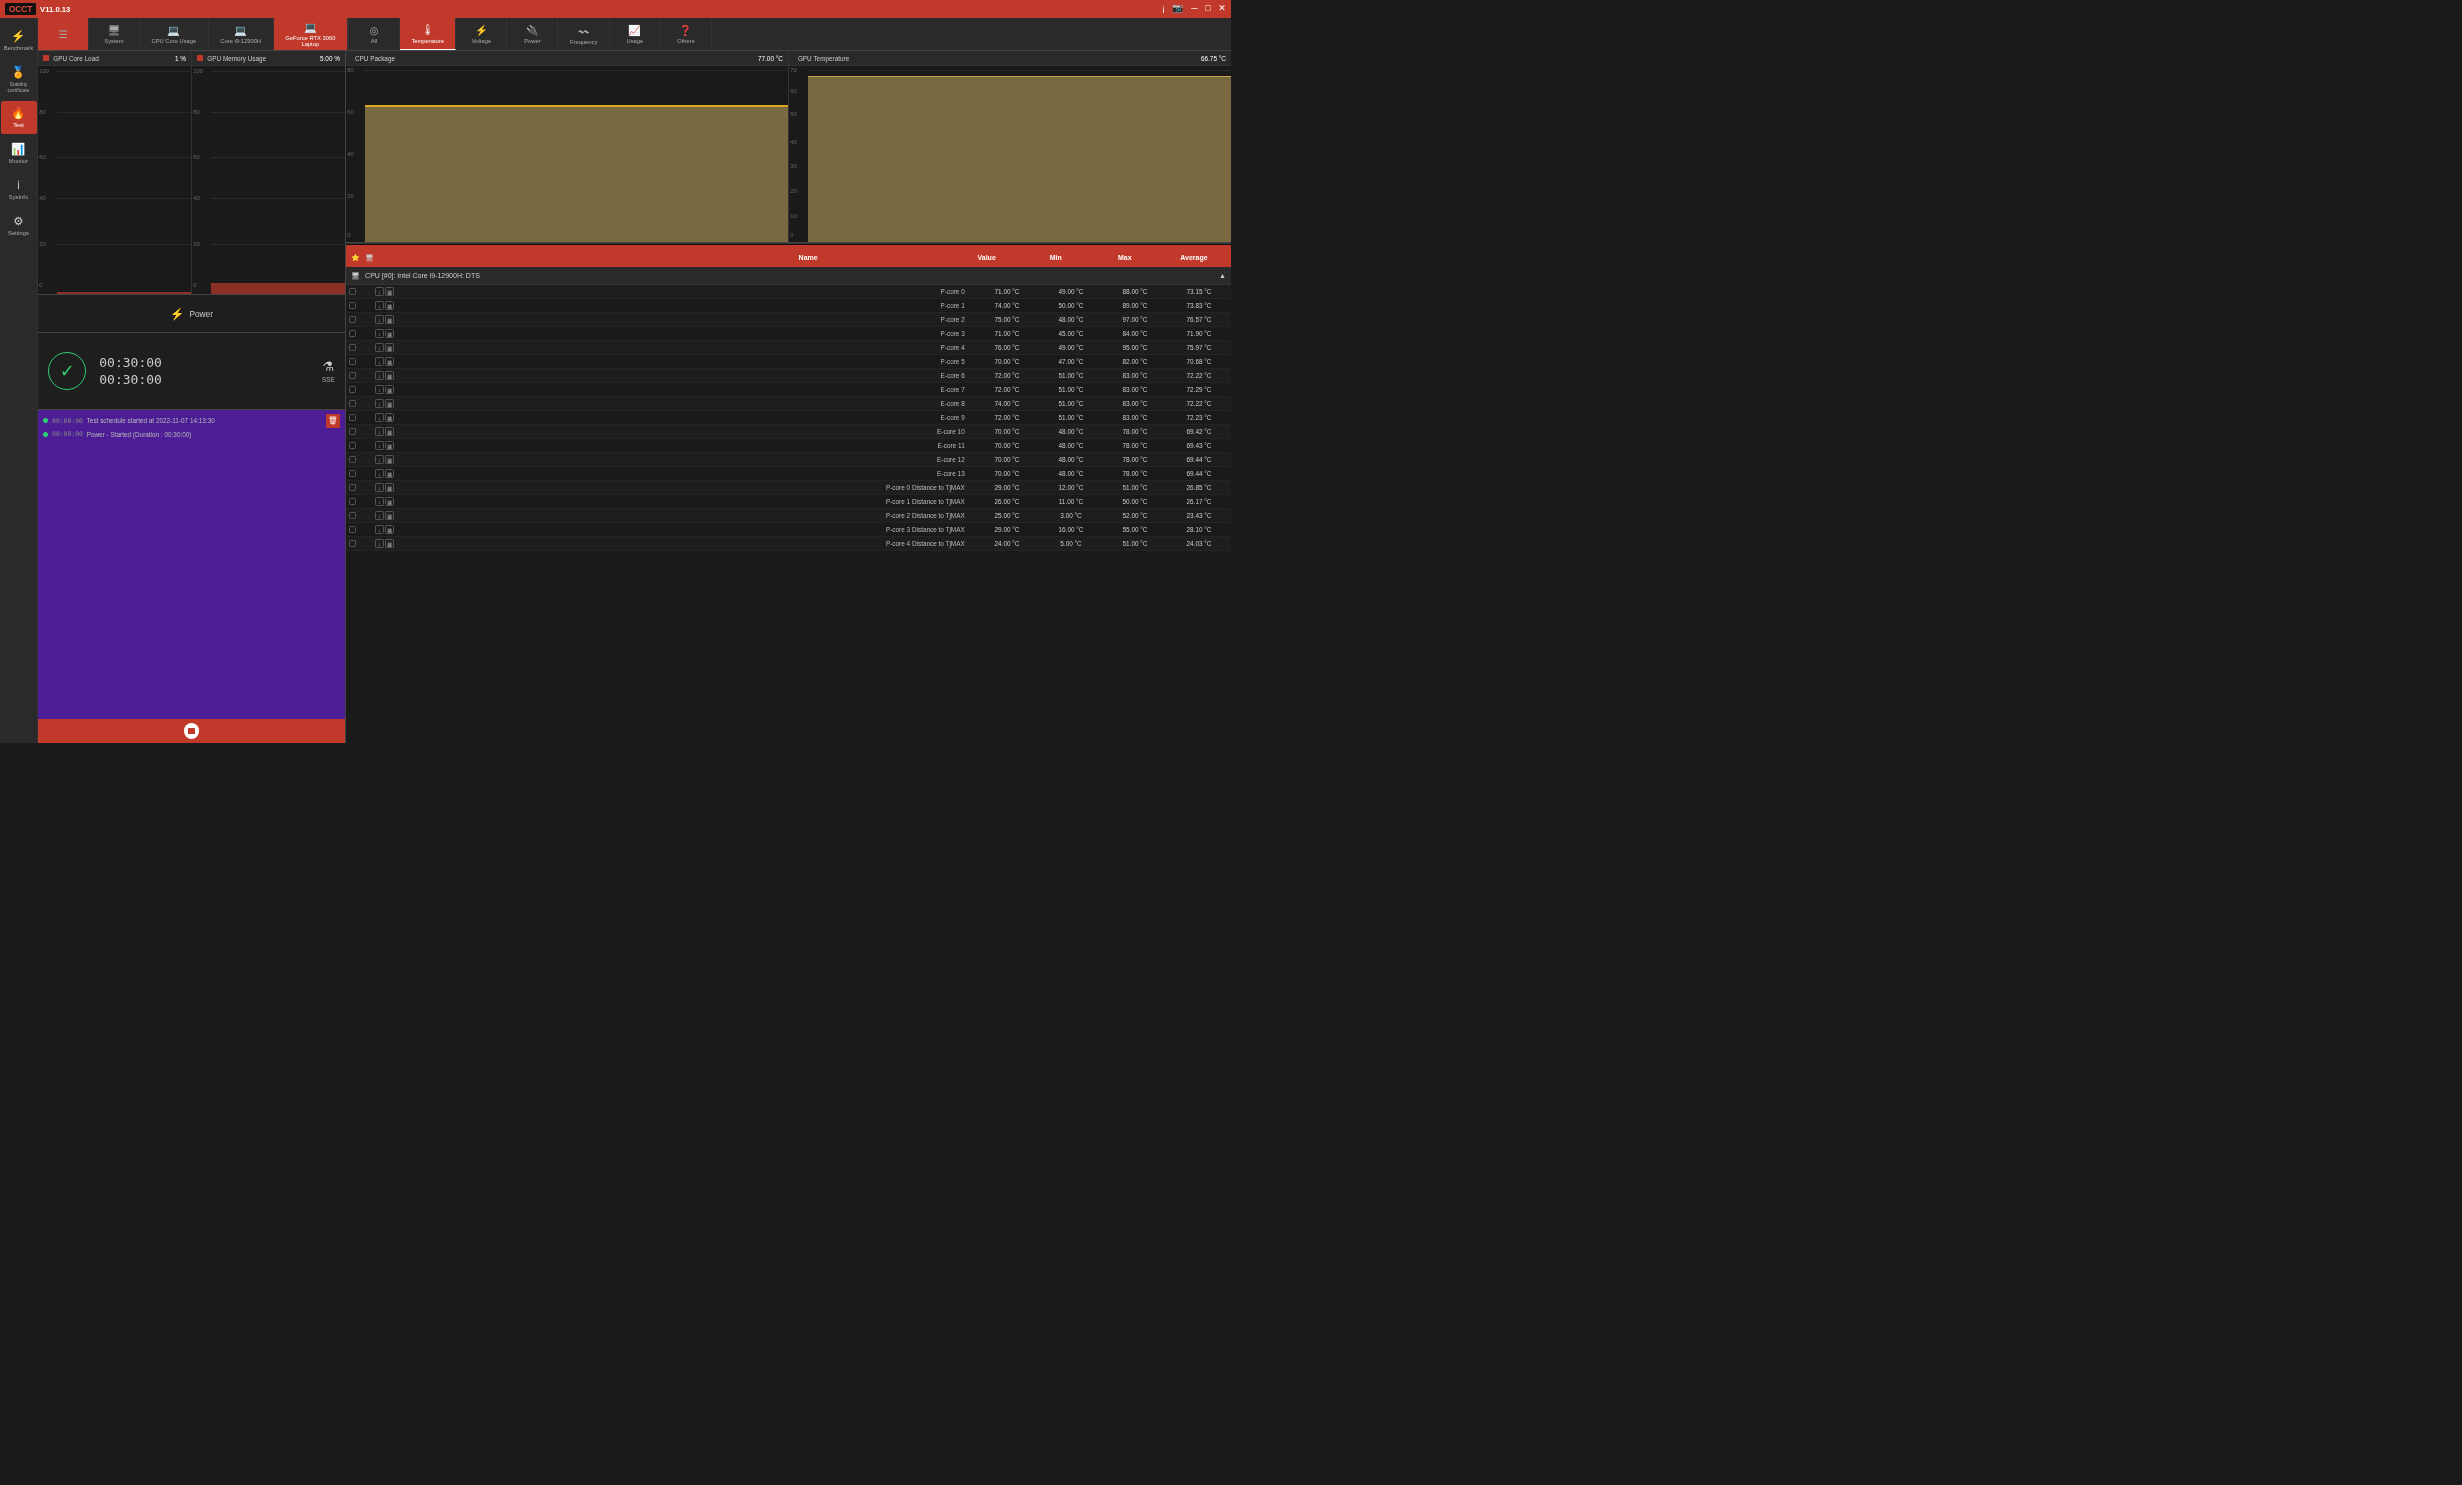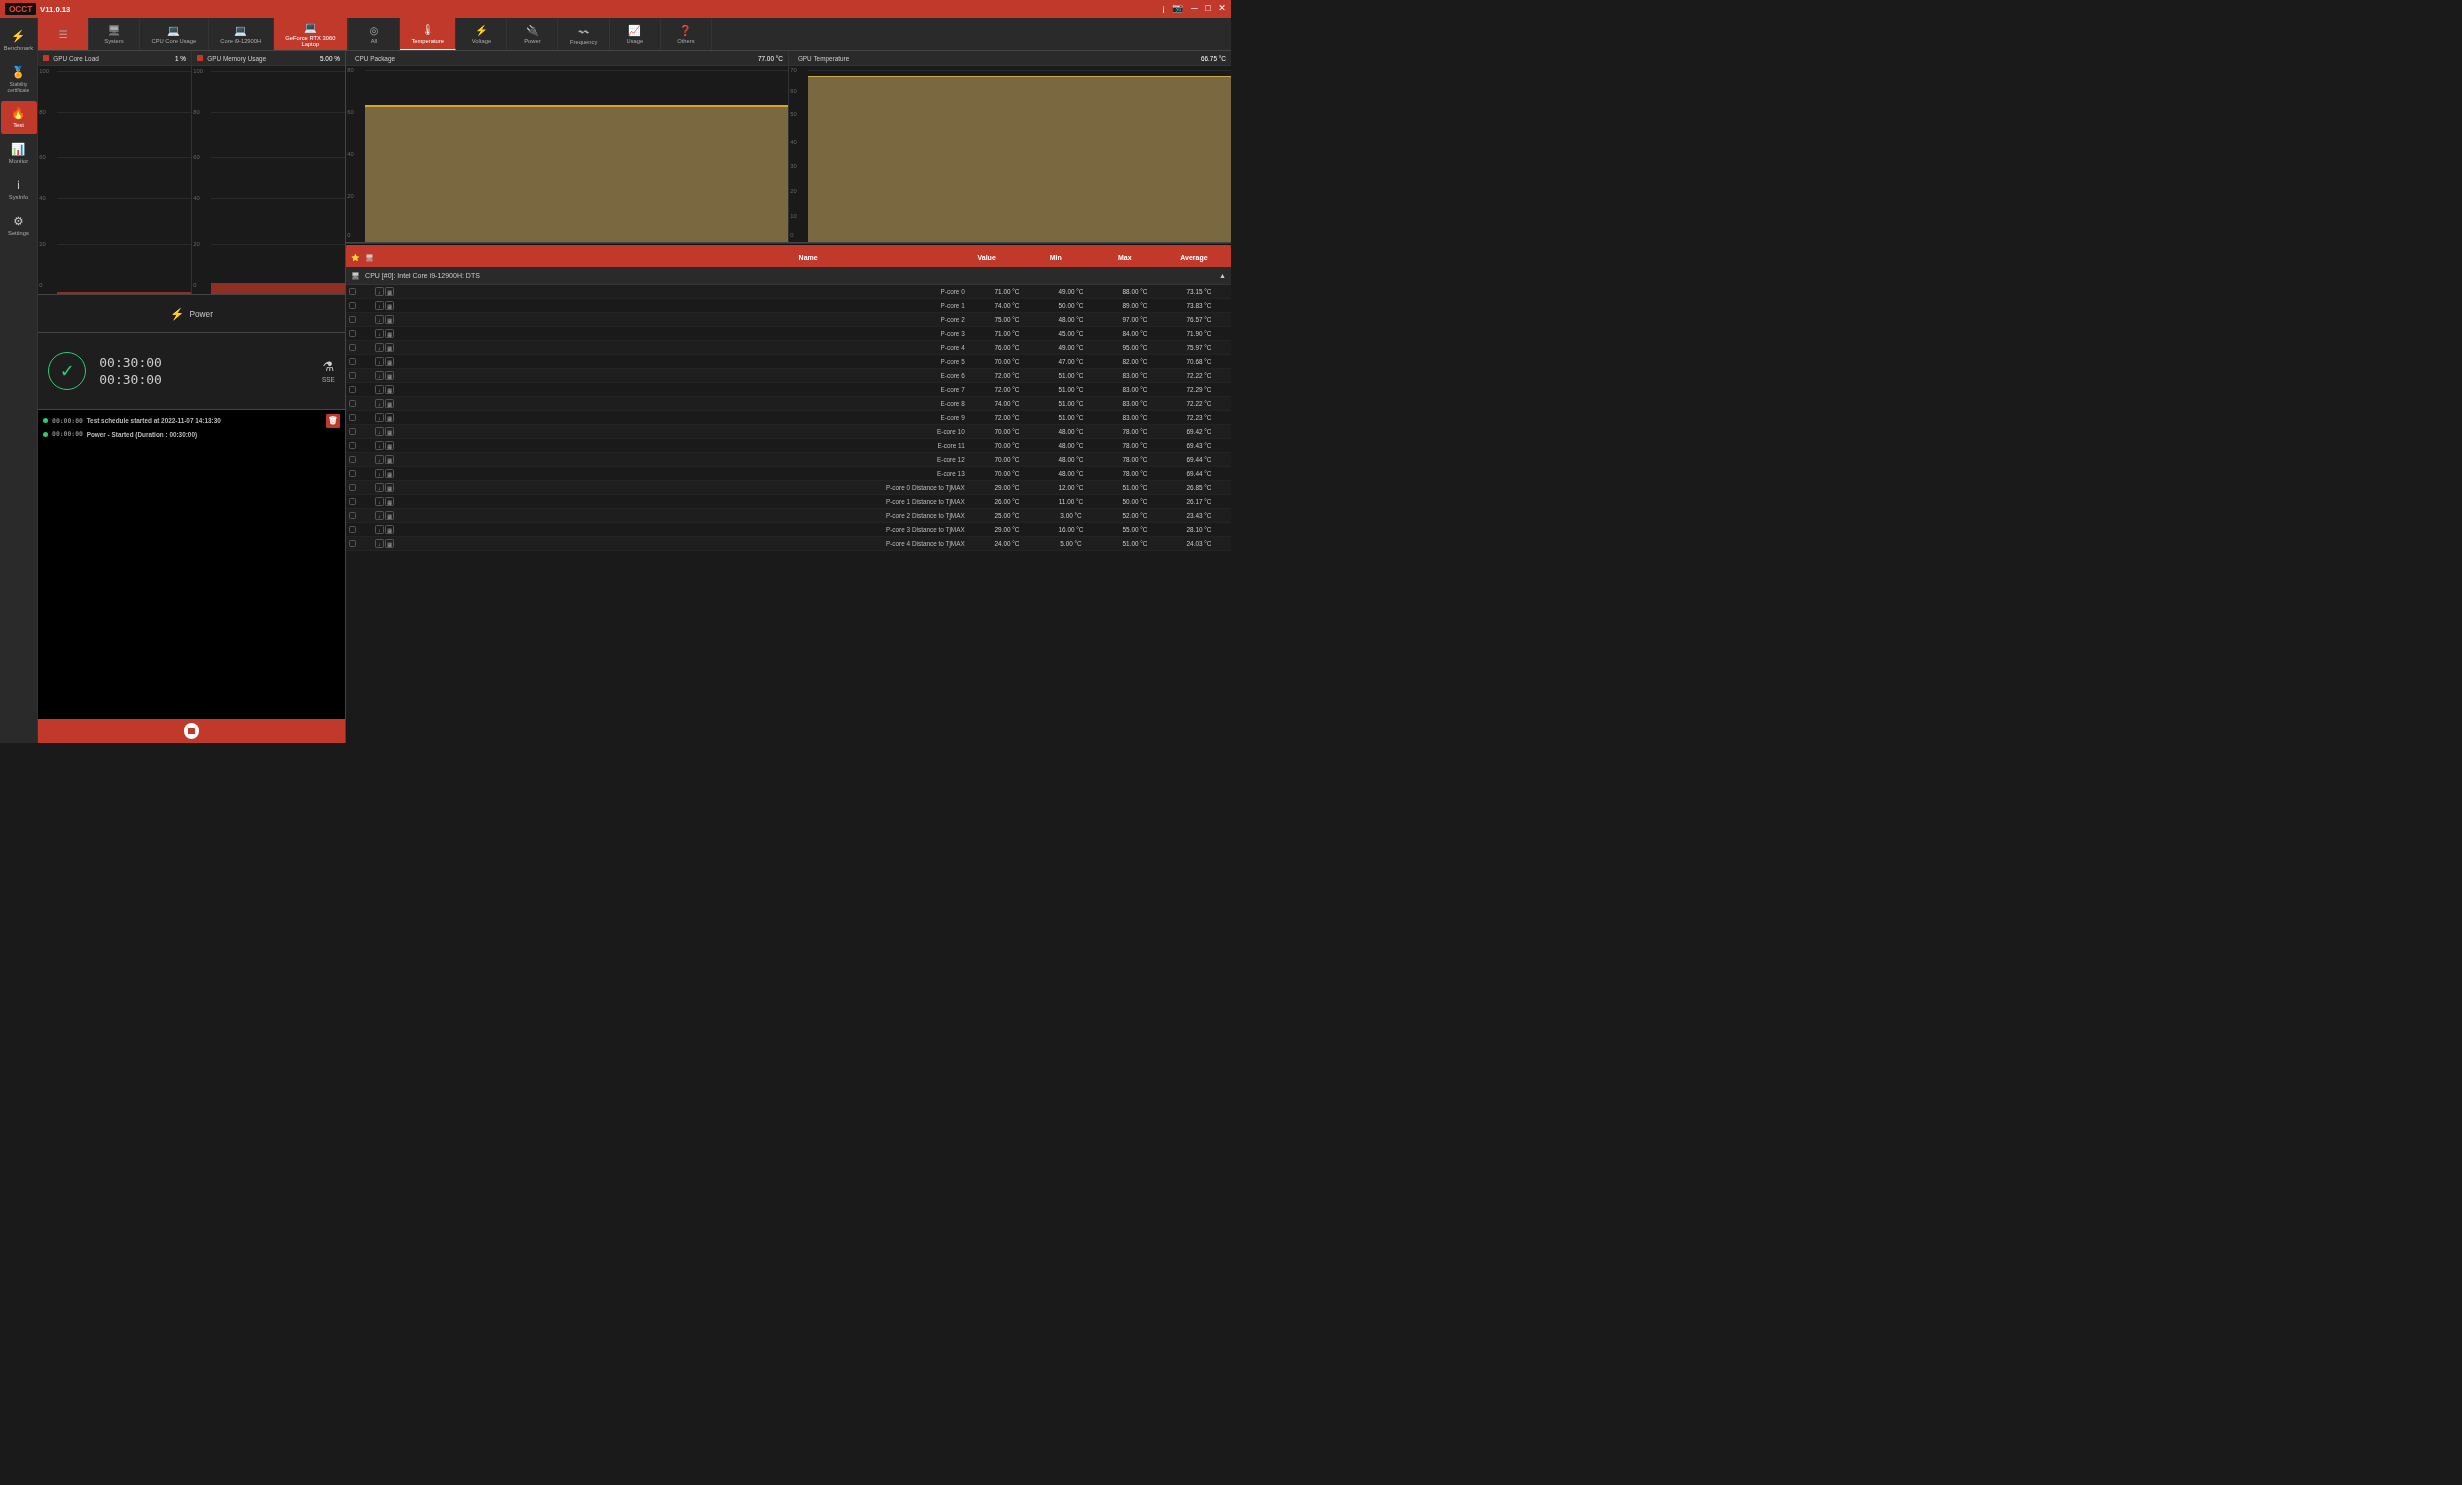--- a/index.html
+++ b/index.html
@@ -245,24 +245,23 @@
       display: flex;
       flex-direction: column;
       align-items: center;
       gap: 1.3px;
       margin-left: auto;
     }
     .sse-label { font-size: 6.4px; color: #aaa; }
     
     .log-section {
       flex: 1;
-      background: #000000;
+      background: #4c1d95;
       overflow-y: auto;
       padding: 2.6px;
-      font-weight: bold;
     }
     .log-entry {
       display: flex;
       align-items: center;
       gap: 3.8px;
       padding: 1.3px 2.6px;
       font-size: 6.4px;
     }
     .log-dot { width: 5.1px; height: 5.1px; border-radius: 50%; flex-shrink: 0; }
     .log-dot.green { background: #2ecc71; }

